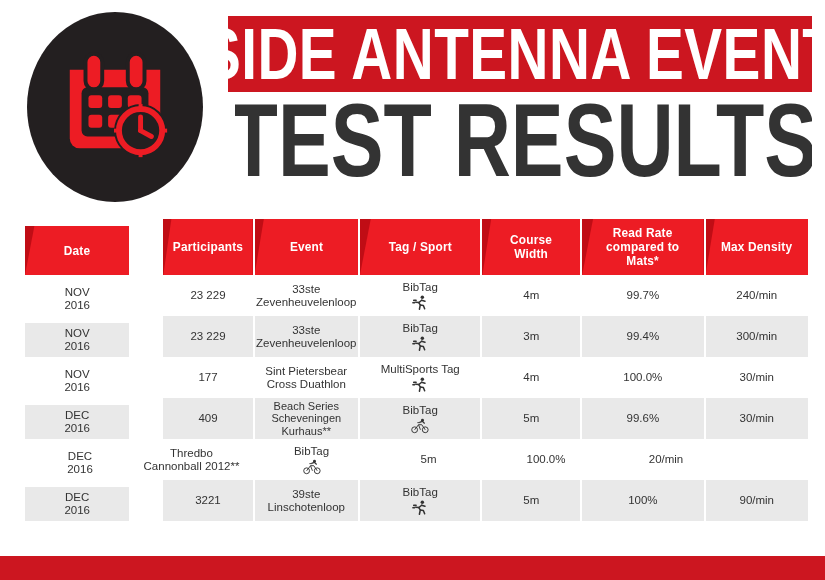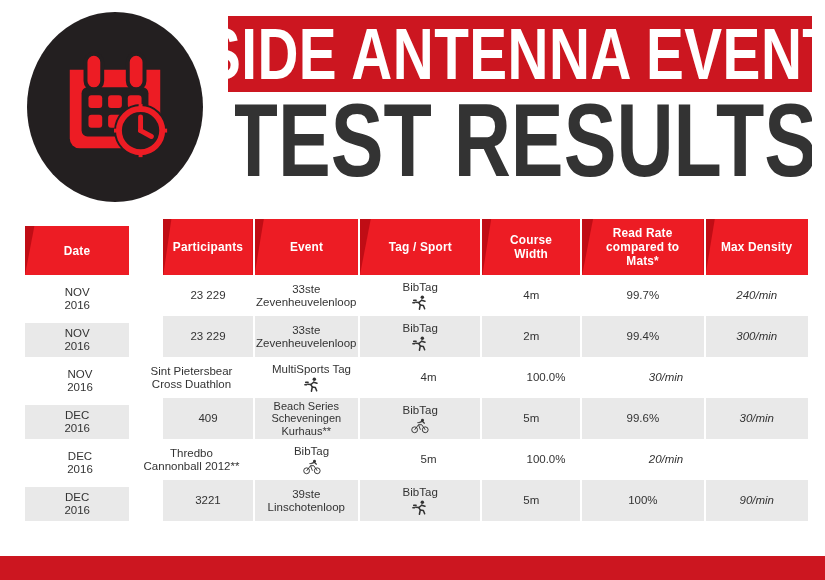--- a/index.html
+++ b/index.html
@@ -139,21 +139,21 @@
     align-items: center;
     justify-content: center;
     text-align: center;
     color: #333333;
     font-size: 11.5px;
     line-height: 13px;
     border-right: 2px solid #ffffff;
     padding: 0 3px;
     overflow: hidden;
   }
-  .td:last-child { border-right: none; font-style: italic; }
+  .td:last-child { border-right: none; }
 
   .trow.alt .td { background: #e9e9e9; }
   .trow.plain .td { background: #ffffff; }
 
   .cell-line { display: block; white-space: nowrap; }
   .td.tall { font-size: 11px; line-height: 12.5px; }
 
   .sport-icon { margin-top: 1px; }
   .sport-icon svg { display: block; }
 
@@ -311,33 +311,36 @@
                   <path d="M14.3 7.2 L10.3 10.4 L12.4 13.6 L11.2 19.6"></path>
                   <path d="M12.4 13.6 L16.6 14.4 L18.4 19.0"></path>
                   <path d="M14.3 7.2 L18.8 8.6"></path>
                   <path d="M10.3 10.4 L6.2 10.0"></path>
                   <path d="M3.4 7.4 L6.6 7.4 M2.2 10.6 L4.6 10.6"></path>
                 </g>
               </svg>
             </span>
           </div>
           <div class="td c-course">
-            <span class="cell-line">2m</span>
+            <span class="cell-line">3m</span>
           </div>
           <div class="td c-read">
             <span class="cell-line">99.4%</span>
           </div>
           <div class="td c-dens">
             <span class="cell-line">300/min</span>
           </div>
         </div>
         <div class="trow plain">
           <div class="td c-date">
             <span class="cell-line">NOV</span>
             <span class="cell-line">2016</span>
+          </div>
+          <div class="td c-part">
+            <span class="cell-line">177</span>
           </div>
           <div class="td c-event">
             <span class="cell-line">Sint Pietersbear</span>
             <span class="cell-line">Cross Duathlon</span>
           </div>
           <div class="td c-tag">
             <span class="cell-line">MultiSports Tag</span>
             <span class="sport-icon">
               <svg width="18" height="16" viewBox="0 0 24 22">
                 <circle cx="15.2" cy="3.1" r="2.4" fill="#333"></circle>

